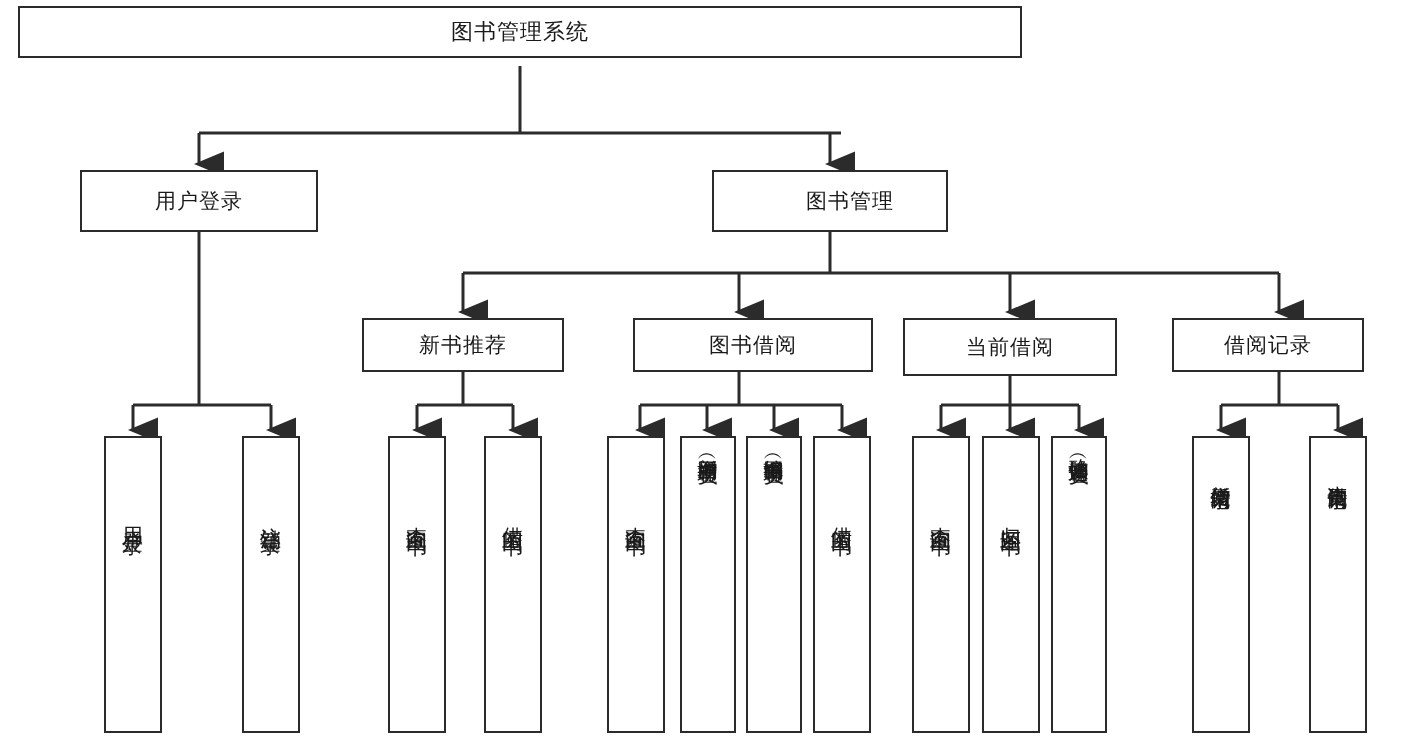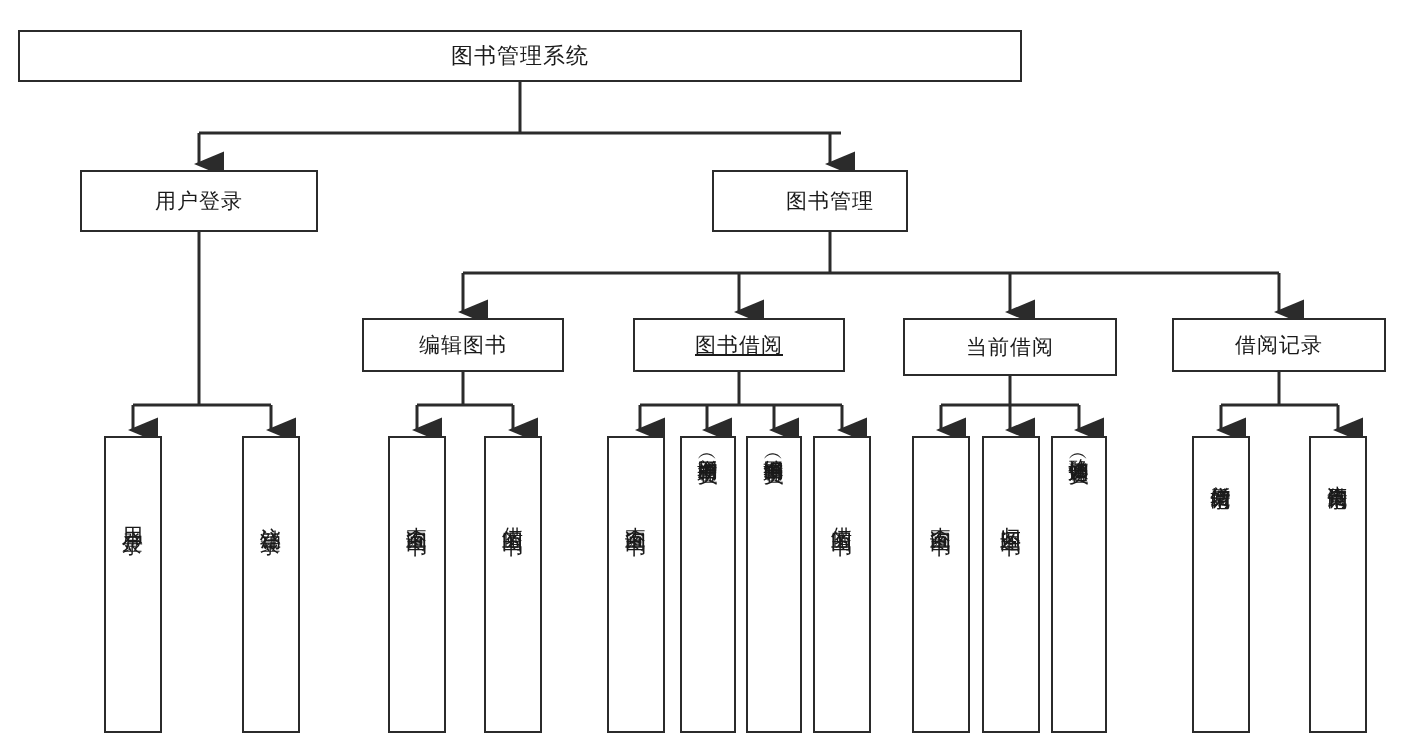--- a/index.html
+++ b/index.html
@@ -126,41 +126,41 @@
       <path d="M 1010 405 L 1010 430" marker-end="url(#arrow)"></path>
       <path d="M 1079 405 L 1079 430" marker-end="url(#arrow)"></path>
 
       <path d="M 1279 372 L 1279 405"></path>
       <path d="M 1221 405 L 1338 405"></path>
       <path d="M 1221 405 L 1221 430" marker-end="url(#arrow)"></path>
       <path d="M 1338 405 L 1338 430" marker-end="url(#arrow)"></path>
     </g>
   </svg>
 
-  <div class="node h root" style="left:18px; top:30px; width:1004px; height:52px;">
+  <div class="node h root" style="left:18px; top:6px; width:1004px; height:52px;">
     <span class="lbl">图书管理系统</span>
   </div>
 
   <div class="node h" style="left:80px; top:170px; width:238px; height:62px;">
     <span class="lbl">用户登录</span>
   </div>
-  <div class="node h" style="left:712px; top:170px; width:196px; height:62px;padding-left:40px;">
+  <div class="node h" style="left:712px; top:170px; width:236px; height:62px;padding-left:40px;">
     <span class="lbl">图书管理</span>
   </div>
 
   <div class="node h" style="left:362px; top:318px; width:202px; height:54px;">
-    <span class="lbl">编辑图书</span>
-  </div>
-  <div class="node h" style="left:633px; top:318px; width:212px; height:54px;text-decoration:underline;">
+    <span class="lbl">新书推荐</span>
+  </div>
+  <div class="node h" style="left:633px; top:318px; width:240px; height:54px;">
     <span class="lbl">图书借阅</span>
   </div>
   <div class="node h" style="left:903px; top:318px; width:214px; height:58px;">
     <span class="lbl">当前借阅</span>
   </div>
-  <div class="node h" style="left:1172px; top:318px; width:214px; height:54px;">
+  <div class="node h" style="left:1172px; top:318px; width:192px; height:54px;">
     <span class="lbl">借阅记录</span>
   </div>
 
   <div class="node v" style="left:104px; top:436px; width:58px; height:297px; padding-top:72px;">
     <span class="lbl">用户登录</span>
   </div>
   <div class="node v" style="left:242px; top:436px; width:58px; height:297px; padding-top:72px;">
     <span class="lbl">注销登录</span>
   </div>
 

